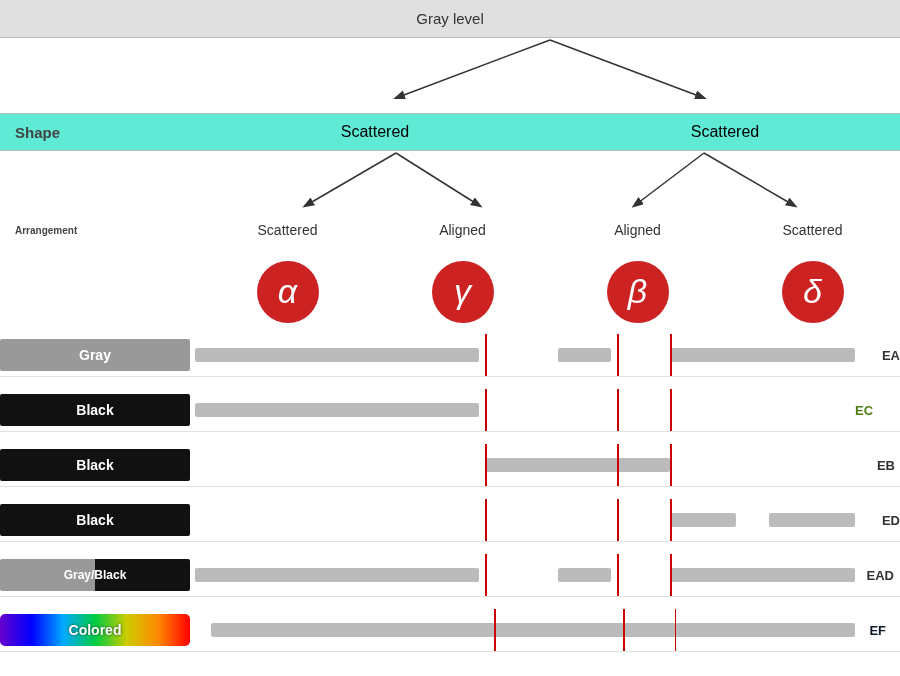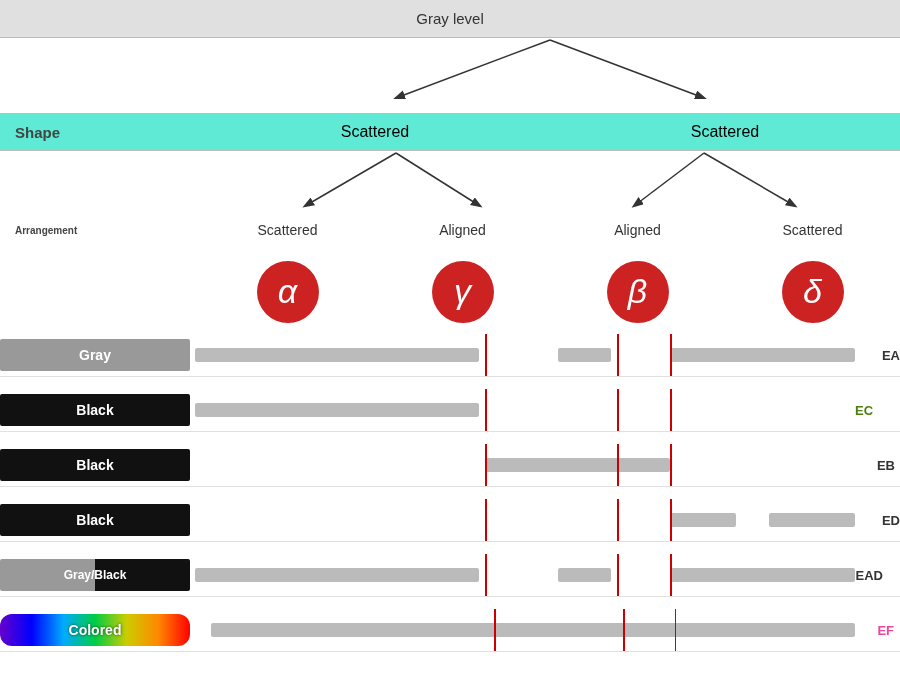--- a/index.html
+++ b/index.html
@@ -196,29 +196,29 @@
     <div class="data-row" style="display:flex; align-items:center; height:43px; border-bottom:1px solid #e0e0e0; position:relative;">
       <div style="width:190px; height:32px; display:flex; align-items:center; justify-content:center; background: linear-gradient(to right, #999 50%, #111 50%); color:#fff; font-size:12px; font-weight:bold; margin-right:5px; border-radius:2px; flex-shrink:0;">Gray/Black</div>
       <div style="flex:1; height:100%; position:relative; overflow:hidden;">
         <div style="position:absolute; left:0%; width:43%; height:14px; top:50%; transform:translateY(-50%); background:#bbb; border-radius:2px;"></div>
         <div style="position:absolute; left:55%; width:8%; height:14px; top:50%; transform:translateY(-50%); background:#bbb; border-radius:2px;"></div>
         <div style="position:absolute; left:72%; width:28%; height:14px; top:50%; transform:translateY(-50%); background:#bbb; border-radius:2px;"></div>
         <div style="position:absolute; left:44%; top:0; bottom:0; width:1.5px; background:#cc0000;"></div>
         <div style="position:absolute; left:64%; top:0; bottom:0; width:1.5px; background:#cc0000;"></div>
         <div style="position:absolute; left:72%; top:0; bottom:0; width:1.5px; background:#cc0000;"></div>
       </div>
-      <div style="width:45px; text-align:right; font-size:13px; color:#333; font-weight:bold; padding-right:17px; flex-shrink:0;">EAD</div>
-    </div>
-
-    <div class="data-row" style="display:flex; align-items:center; height:43px; border-bottom:1px solid #e0e0e0; position:relative;">
-      <div style="width:190px; height:32px; display:flex; align-items:center; justify-content:center; background: linear-gradient(to right, #6600cc, #0000ff, #00aaff, #00cc44, #cccc00, #ff8800, #ff0000); color:#fff; font-size:14px; font-weight:bold; margin-right:21px; border-radius:12px; flex-shrink:0; text-shadow:0 0 3px rgba(0,0,0,0.7);">Colored</div>
+      <div style="width:45px; text-align:right; font-size:13px; color:#333; font-weight:bold; padding-right:6px; flex-shrink:0;">EAD</div>
+    </div>
+
+    <div class="data-row" style="display:flex; align-items:center; height:43px; border-bottom:1px solid #e0e0e0; position:relative;">
+      <div style="width:190px; height:32px; display:flex; align-items:center; justify-content:center; background: linear-gradient(to right, #6600cc, #0000ff, #00aaff, #00cc44, #cccc00, #ff8800, #ff0000); color:#fff; font-size:14px; font-weight:bold; margin-right:21px; border-radius:5px; flex-shrink:0; text-shadow:0 0 3px rgba(0,0,0,0.7);">Colored</div>
       <div style="flex:1; height:100%; position:relative; overflow:hidden;">
         <div style="position:absolute; left:0%; width:100%; height:14px; top:50%; transform:translateY(-50%); background:#bbb; border-radius:2px;"></div>
         <div style="position:absolute; left:44%; top:0; bottom:0; width:1.5px; background:#cc0000;"></div>
         <div style="position:absolute; left:64%; top:0; bottom:0; width:1.5px; background:#cc0000;"></div>
         <div style="position:absolute; left:72%; top:0; bottom:0; width:1.5px; background:#cc0000;"></div>
       </div>
-      <div style="width:45px; text-align:right; font-size:13px; color:#ec4899; font-weight:bold; padding-right:6px; flex-shrink:0;">EF</div>
+      <div style="width:45px; text-align:right; font-size:13px; color:#0f172a; font-weight:bold; padding-right:14px; flex-shrink:0;">EF</div>
     </div>
 
   </div>
 
 </div>
 
 </body></html>

